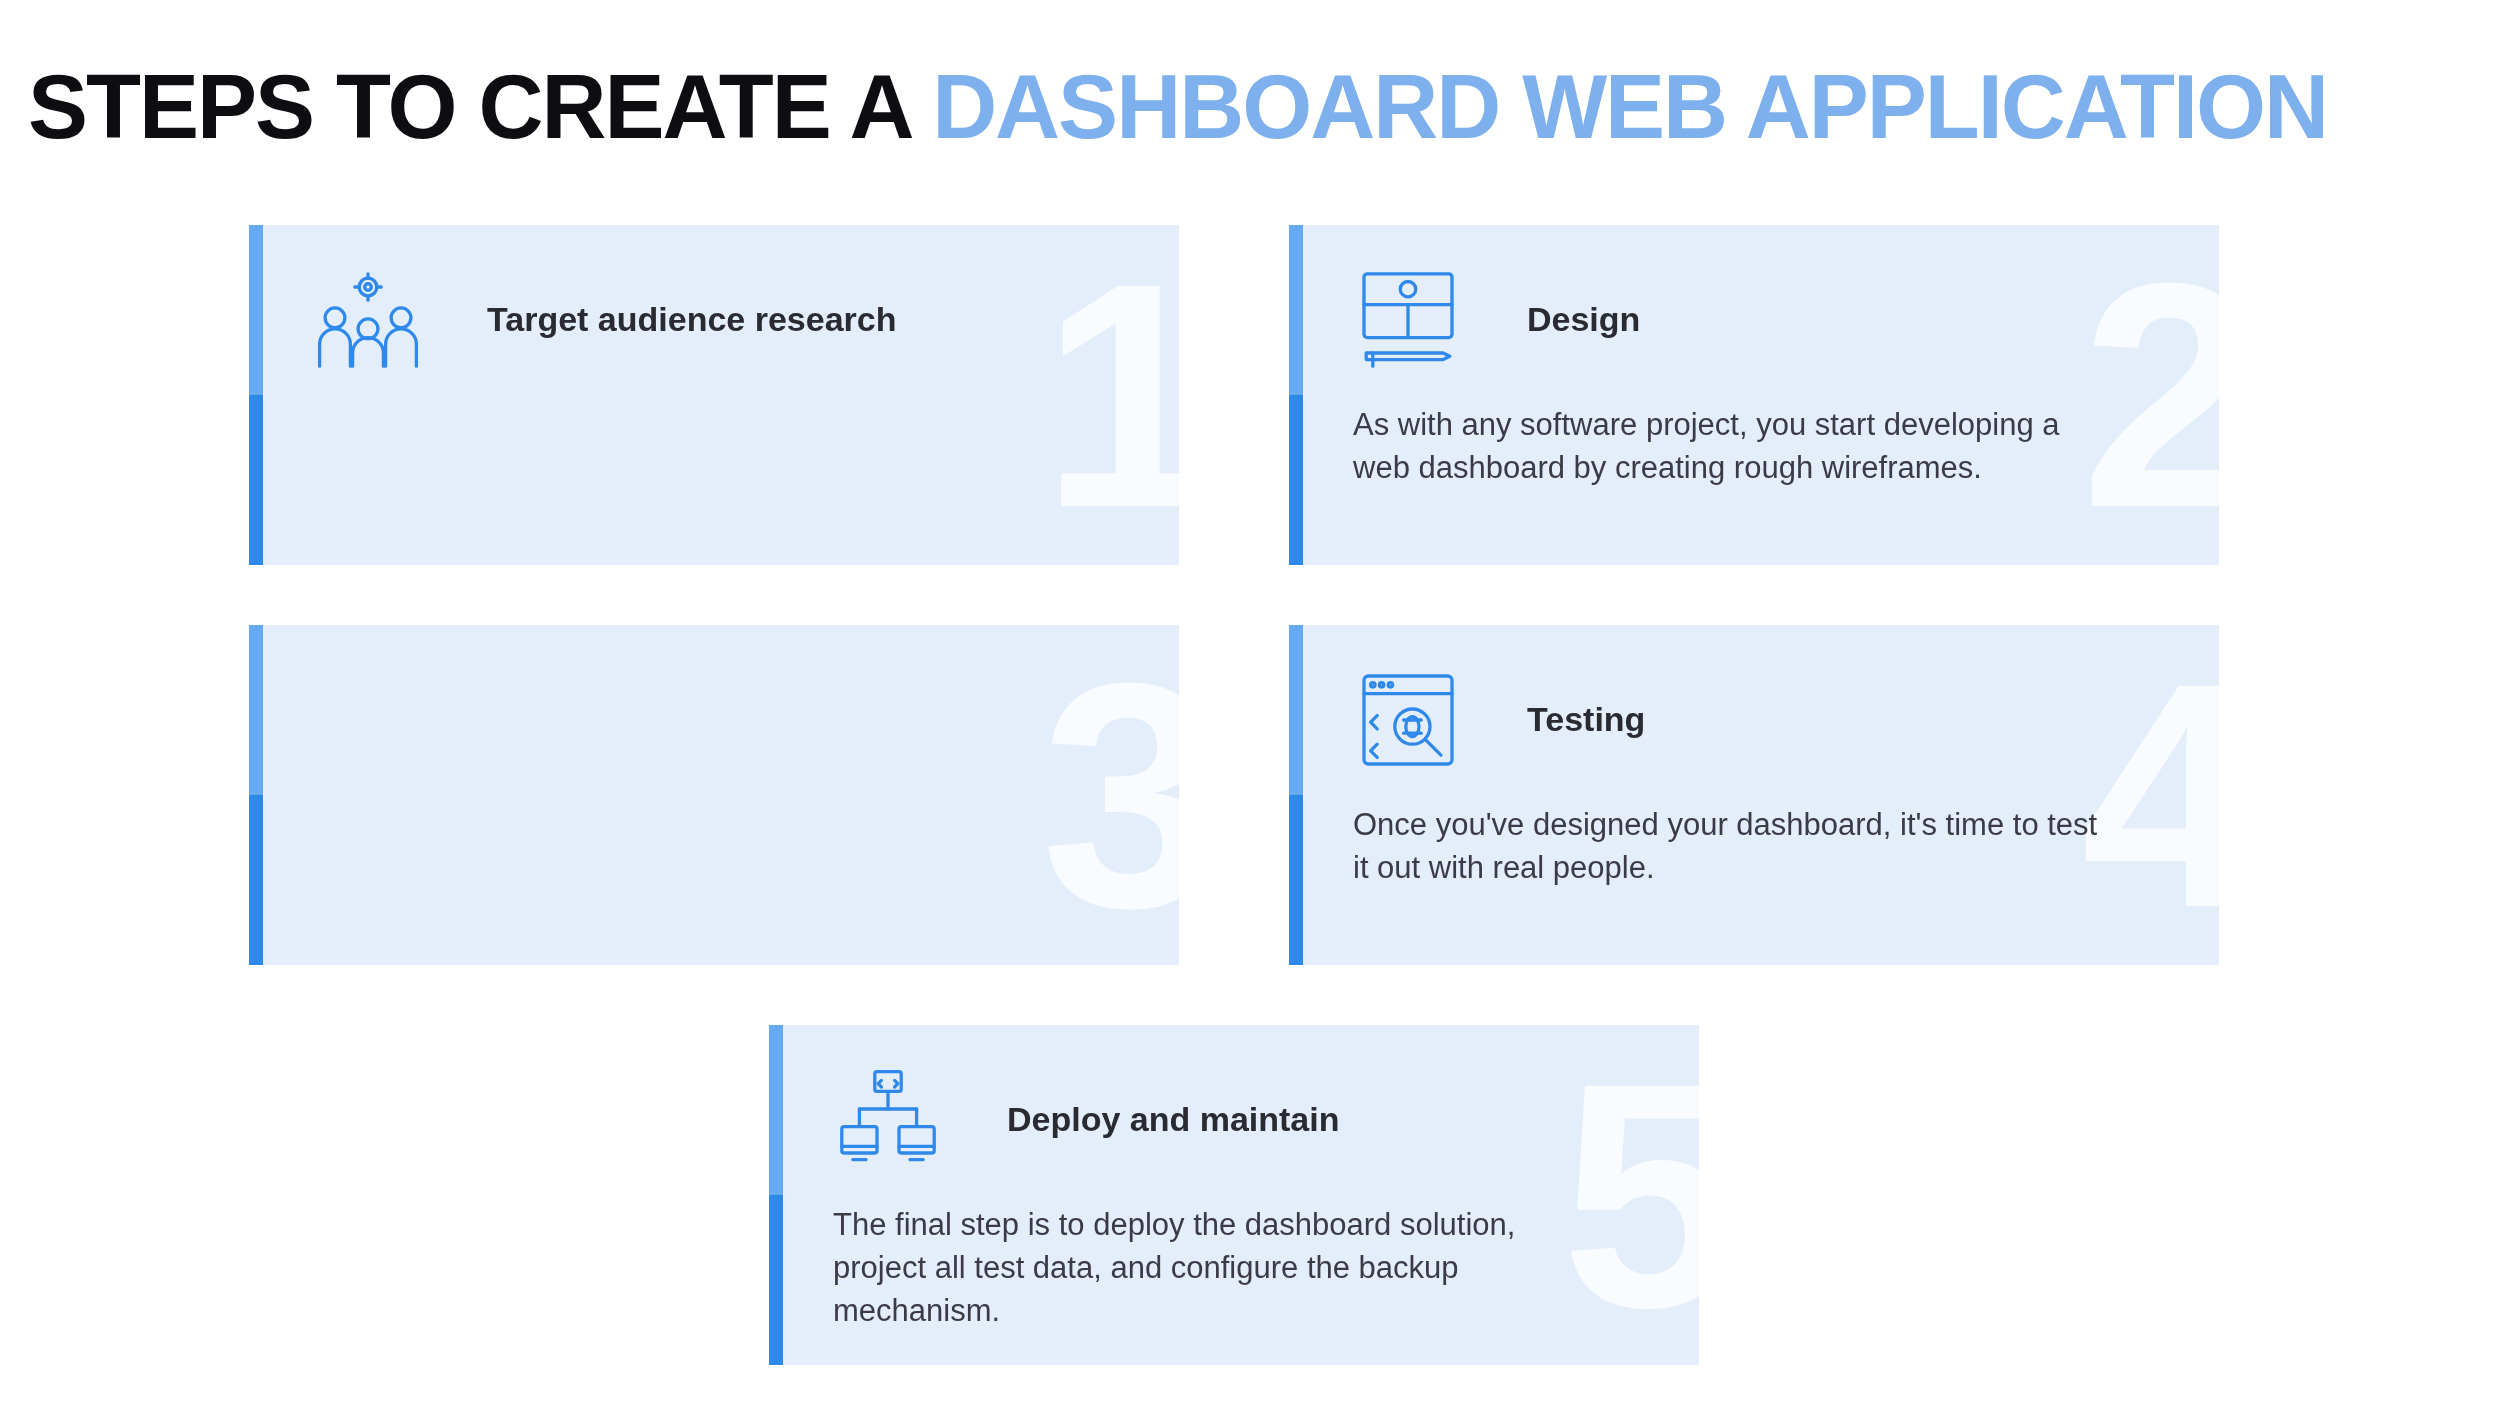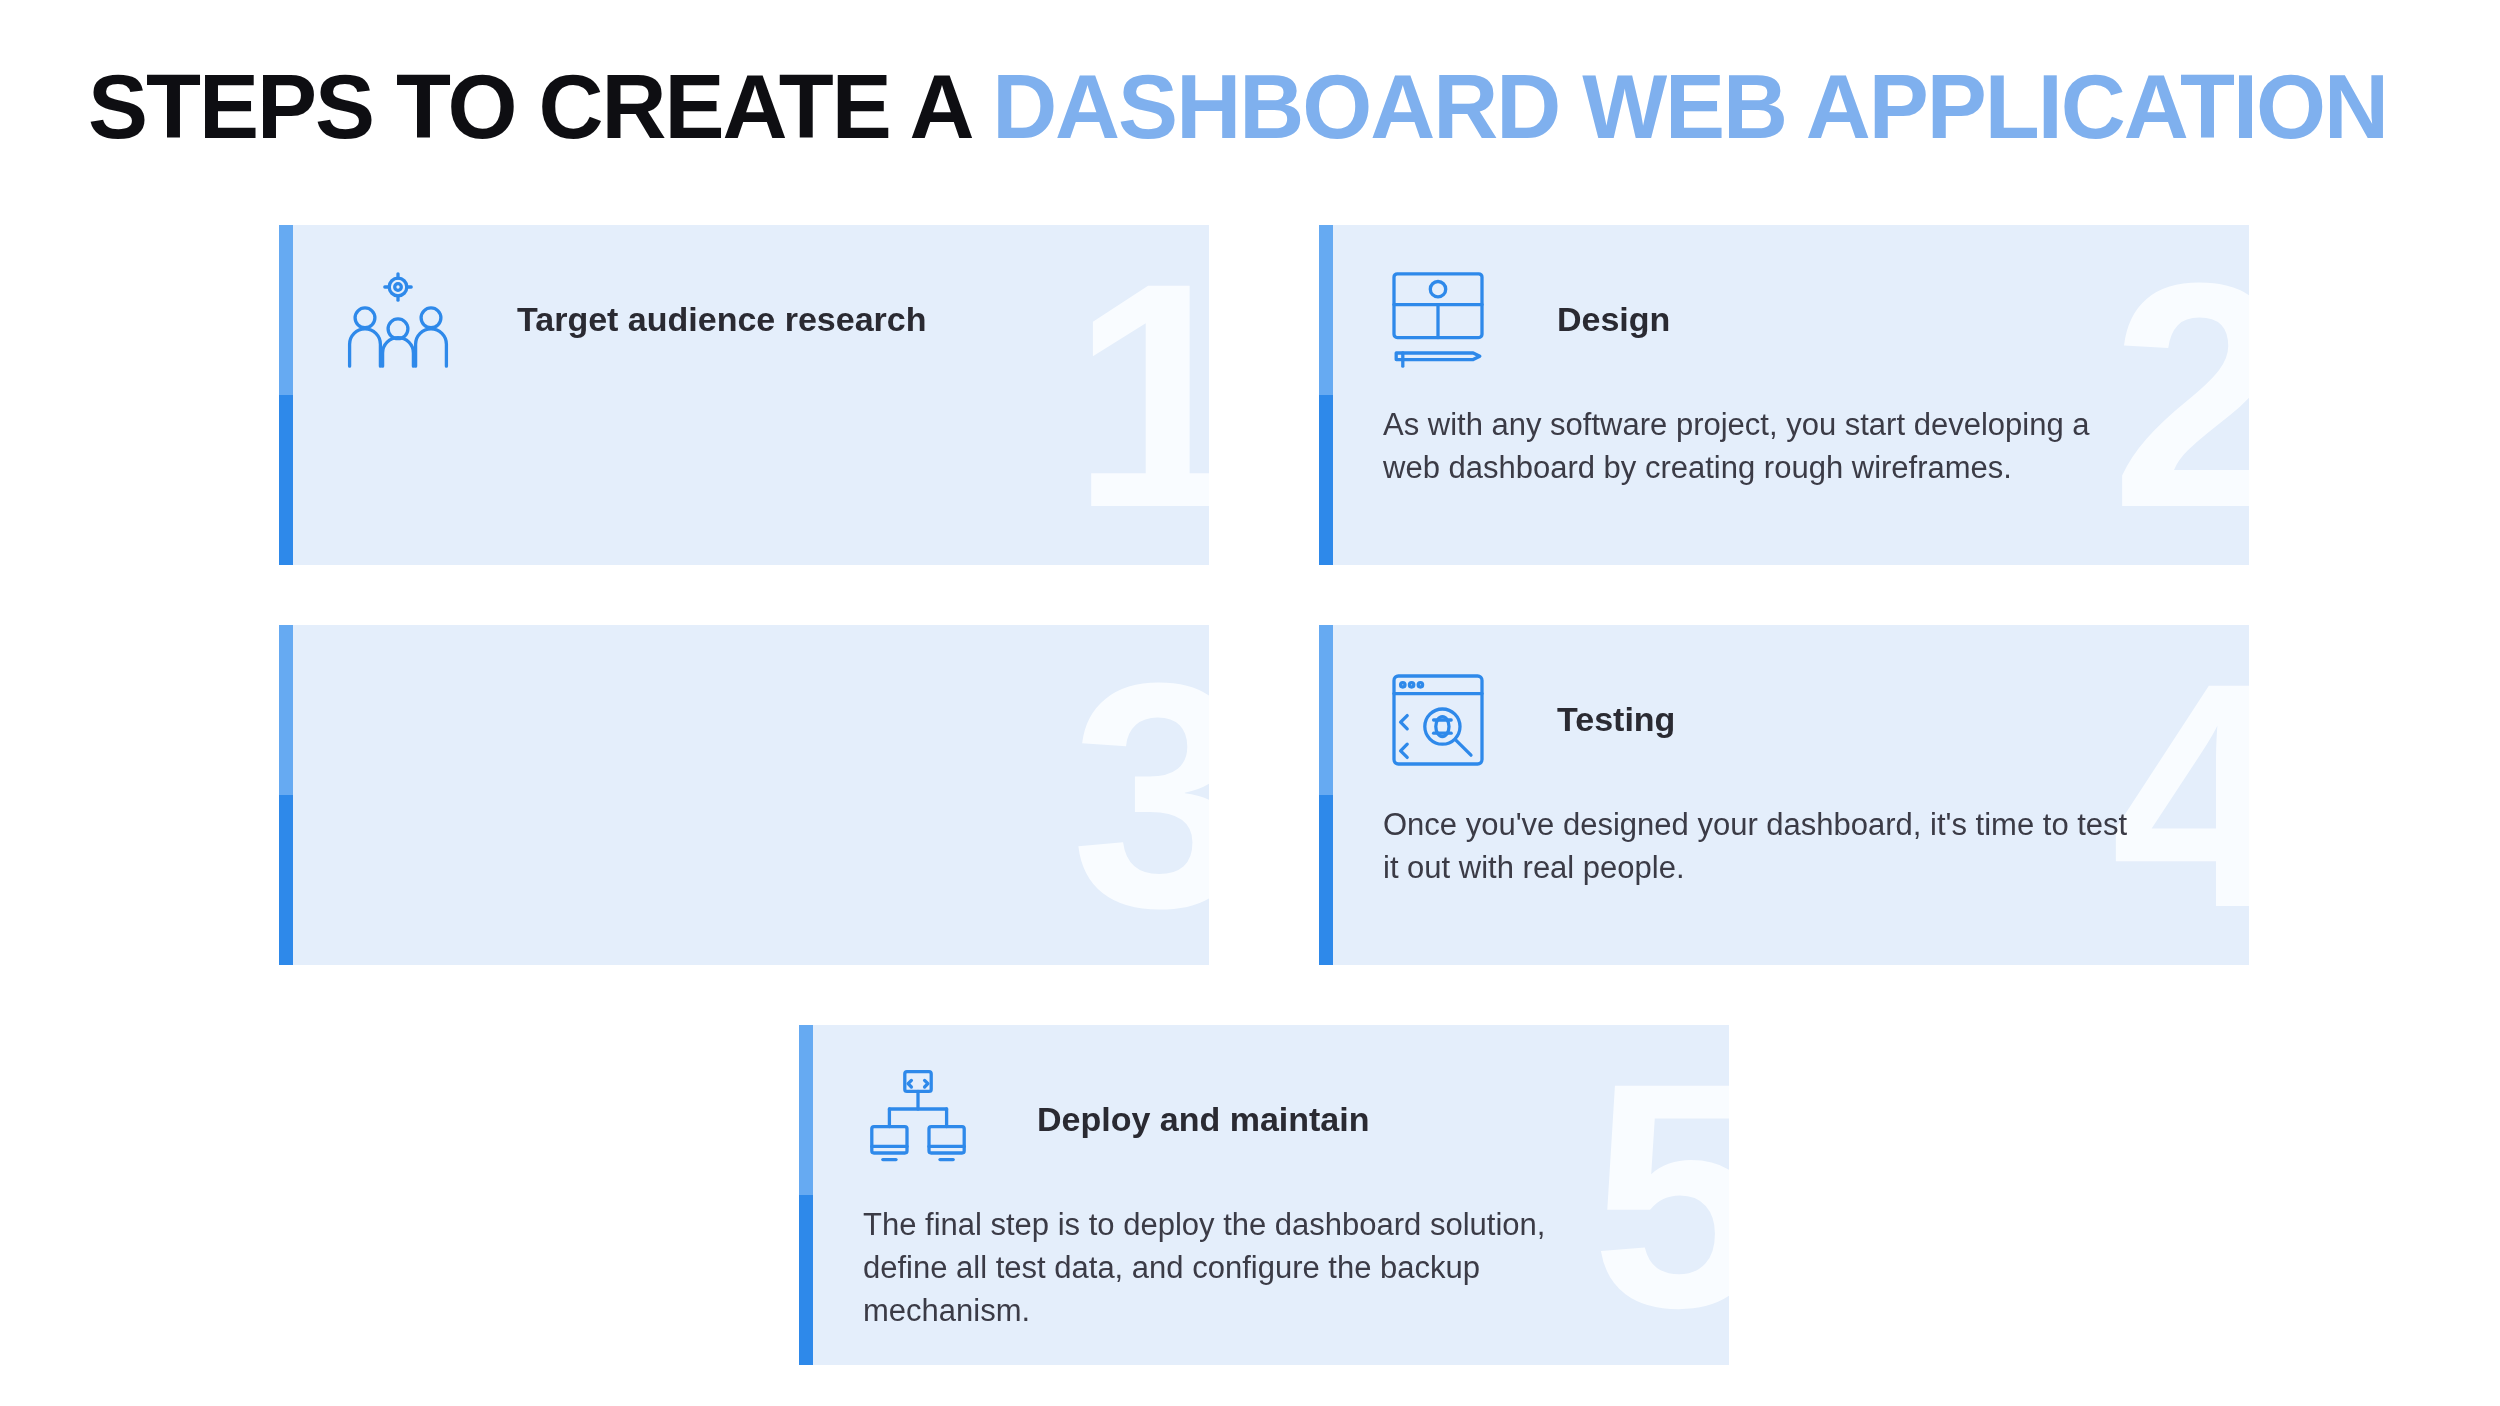--- a/index.html
+++ b/index.html
@@ -6,21 +6,21 @@
   html, body {
     width: 2500px;
     height: 1406px;
     background: #ffffff;
     font-family: "Helvetica Neue", Arial, sans-serif;
     overflow: hidden;
   }
   .page {
     width: 100%;
     height: 100%;
-    padding: 60px 60px 40px 88px;
+    padding: 60px 60px 40px 28px;
   }
   .title {
     font-size: 90px;
     font-weight: 700;
     letter-spacing: -2px;
     line-height: 1.05;
     margin-bottom: 70px;
     white-space: nowrap;
   }
   .title .dark { color: #0e0e12; }
@@ -242,20 +242,20 @@
                 <rect x="8" y="56" width="32" height="24" rx="2"></rect>
                 <line x1="8" y1="74" x2="40" y2="74"></line>
                 <rect x="60" y="56" width="32" height="24" rx="2"></rect>
                 <line x1="60" y1="74" x2="92" y2="74"></line>
                 <line x1="18" y1="86" x2="30" y2="86"></line>
                 <line x1="70" y1="86" x2="82" y2="86"></line>
               </svg>
             </div>
             <div class="card-title">Deploy and maintain</div>
           </div>
-          <div class="body">The final step is to deploy the dashboard solution, define all test data, and configure the backup mechanism.</div>
+          <div class="body">The final step is to deploy the dashboard solution, project all test data, and configure the backup mechanism.</div>
         </div>
       </div>
 
     </div>
   </div>
 
 </div>
 
 </body></html>

